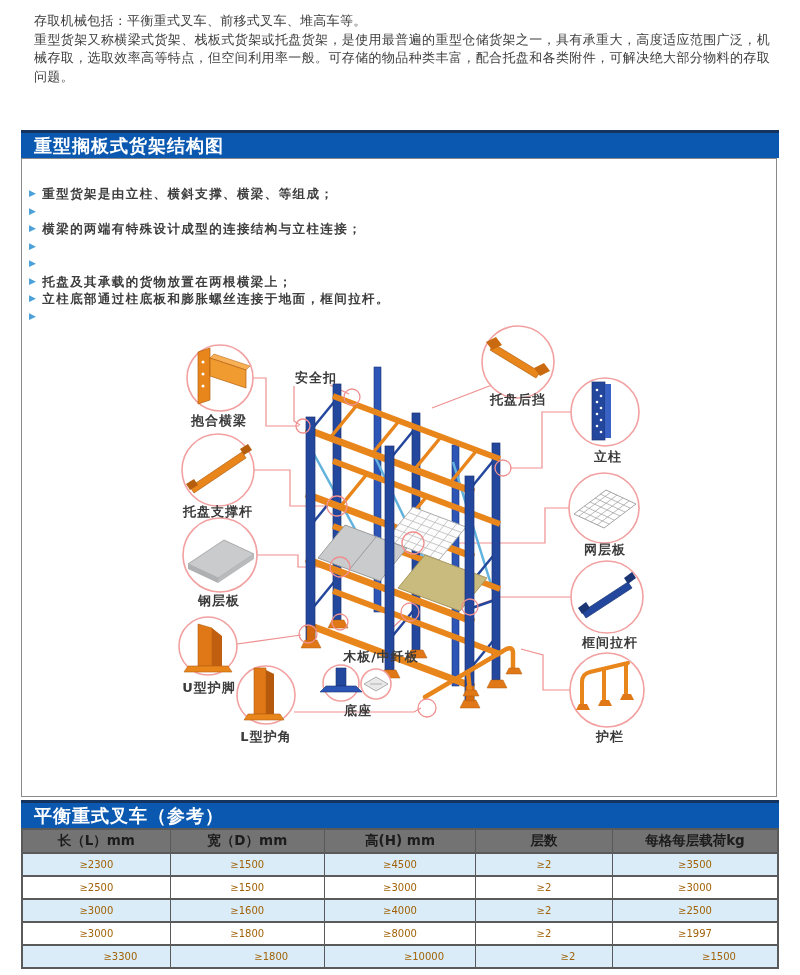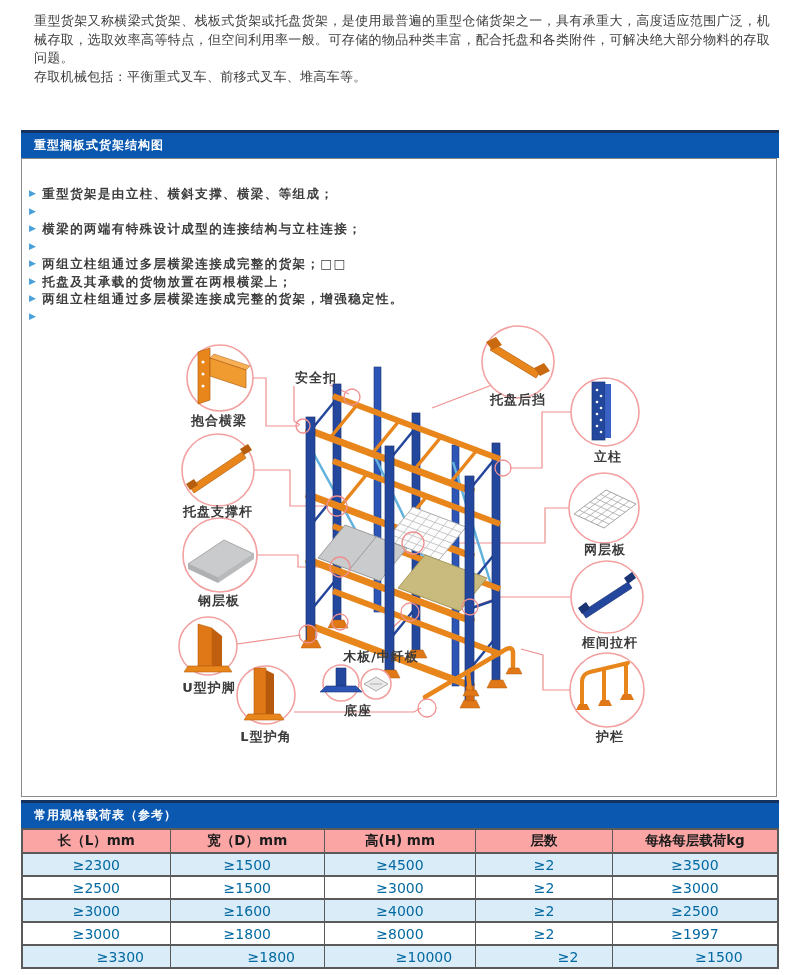--- a/index.html
+++ b/index.html
@@ -2,53 +2,53 @@
 <html><head>
 <meta charset="utf-8">
 <style>
   html,body{margin:0;padding:0;}
   .page{position:relative;width:800px;height:975px;background:#ffffff;
         font-family:"DejaVu Sans",sans-serif;overflow:hidden;}
   .intro{position:absolute;left:34px;top:12px;width:736px;font-size:13px;
          line-height:18.5px;color:#3c3c3c;letter-spacing:0.3px;text-align:justify;}
   .section-bar{position:absolute;left:21px;width:758px;height:25px;
                background:#0a58b0;border-top:3px solid #15335f;box-sizing:content-box;}
-  .section-bar .bar-title{color:#ffffff;font-weight:bold;font-size:12px;
+  .section-bar .bar-title{color:#ffffff;font-weight:bold;font-size:18px;
                line-height:25px;padding-left:13px;letter-spacing:1px;}
   .bar1{top:130px;}
   .bar2{top:800px;}
   .box1{position:absolute;left:21px;top:158px;width:756px;height:639px;
         background:#ffffff;border:1px solid #8a8a8a;box-sizing:border-box;}
   .bullets{position:absolute;left:29px;top:186px;}
   .bullet-row{display:flex;align-items:flex-start;height:17.5px;
               font-size:12.5px;font-weight:bold;color:#3d3d3d;letter-spacing:1.4px;}
   .tri{color:#4aa0d8;font-size:9px;line-height:15px;margin-right:5px;flex:0 0 auto;}
   .diagram{position:absolute;left:21px;top:320px;width:756px;height:460px;}
   .spec-table{position:absolute;left:21px;top:828px;width:758px;
               border-collapse:collapse;table-layout:fixed;}
   .spec-table td{border:1px solid #5a5a5a;border-bottom-width:2px;
-              text-align:center;vertical-align:middle;font-size:14px;color:#0369a1;
+              text-align:center;vertical-align:middle;font-size:10px;color:#a16207;
               height:21px;padding:0;}
   .spec-table tr.head td{font-size:13.5px;font-weight:bold;color:#1c1c1c;
-              height:22px;background:#fca5a5;border-top-width:2px;}
+              height:22px;background:#737373;border-top-width:2px;}
   .spec-table tr.alt td{background:#daecf8;}
   .spec-table td.c0{border-left-width:2px;}
   .spec-table td.c4{border-right-width:2px;margin-left:12px;}
   .spec-table tr.last td{border-bottom-width:2px;padding-left:48px;}
   svg text.lbl{font-family:"DejaVu Sans",sans-serif;font-size:13px;font-weight:bold;
                fill:#3a3a3a;letter-spacing:1px;}
 </style>
 </head>
 <body>
 
 <div class="page">
 
   <div class="intro">
+    <div>存取机械包括：平衡重式叉车、前移式叉车、堆高车等。</div>
     <div>重型货架又称横梁式货架、栈板式货架或托盘货架，是使用最普遍的重型仓储货架之一，具有承重大，高度适应范围广泛，机械存取，选取效率高等特点，但空间利用率一般。可存储的物品种类丰富，配合托盘和各类附件，可解决绝大部分物料的存取问题。</div>
-    <div>存取机械包括：平衡重式叉车、前移式叉车、堆高车等。</div>
   </div>
 
   <div class="section-bar bar1">
     <div class="bar-title">重型搁板式货架结构图</div>
   </div>
 
   <div class="box1"></div>
 
   <div class="bullets">
     <div class="bullet-row">
@@ -60,29 +60,28 @@
       </div>
     <div class="bullet-row">
         <span class="tri">▶</span>
         <span>横梁的两端有特殊设计成型的连接结构与立柱连接；</span>
       </div>
     <div class="bullet-row">
         <span class="tri">▶</span>
       </div>
     <div class="bullet-row">
         <span class="tri">▶</span>
-        <span>两组立柱组通过多层横梁连接成完整的货架；□□</span>
       </div>
     <div class="bullet-row">
         <span class="tri">▶</span>
         <span>托盘及其承载的货物放置在两根横梁上；</span>
       </div>
     <div class="bullet-row">
         <span class="tri">▶</span>
-        <span>两组立柱组通过多层横梁连接成完整的货架，增强稳定性。</span>
+        <span>立柱底部通过柱底板和膨胀螺丝连接于地面，框间拉杆。</span>
       </div>
     <div class="bullet-row">
         <span class="tri">▶</span>
       </div>
   </div>
 
   <svg class="diagram" viewBox="21 320 756 460" width="756" height="460" overflow="visible">
 
     <g stroke="#ef8f8f" stroke-width="1.2" fill="none">
       <polyline points="253,378 266,378 266,426 299,426"></polyline>
@@ -323,21 +322,21 @@
       <text class="lbl" x="381" y="661" text-anchor="middle">木板/中纤板</text>
       <text class="lbl" x="518" y="404" text-anchor="middle">托盘后挡</text>
       <text class="lbl" x="608" y="461" text-anchor="middle">立柱</text>
       <text class="lbl" x="605" y="554" text-anchor="middle">网层板</text>
       <text class="lbl" x="610" y="647" text-anchor="middle">框间拉杆</text>
       <text class="lbl" x="610" y="741" text-anchor="middle">护栏</text>
     </g>
   </svg>
 
   <div class="section-bar bar2">
-    <div class="bar-title">常用规格载荷表（参考）</div>
+    <div class="bar-title">平衡重式叉车（参考）</div>
   </div>
 
   <table class="spec-table">
     <colgroup>
       <col style="width:19.6%">
         <col style="width:20.4%">
         <col style="width:20.0%">
       <col style="width:18.1%">
         <col style="width:21.9%">
     </colgroup>

